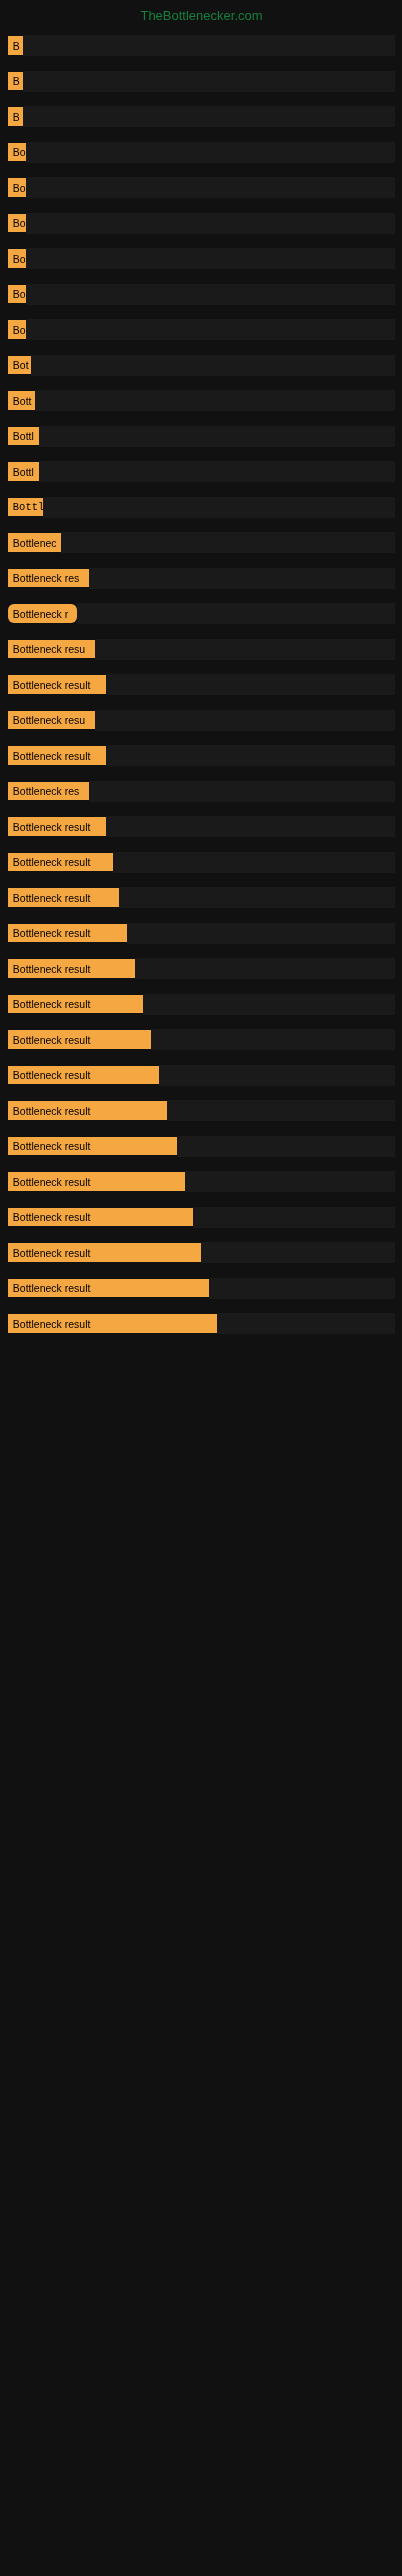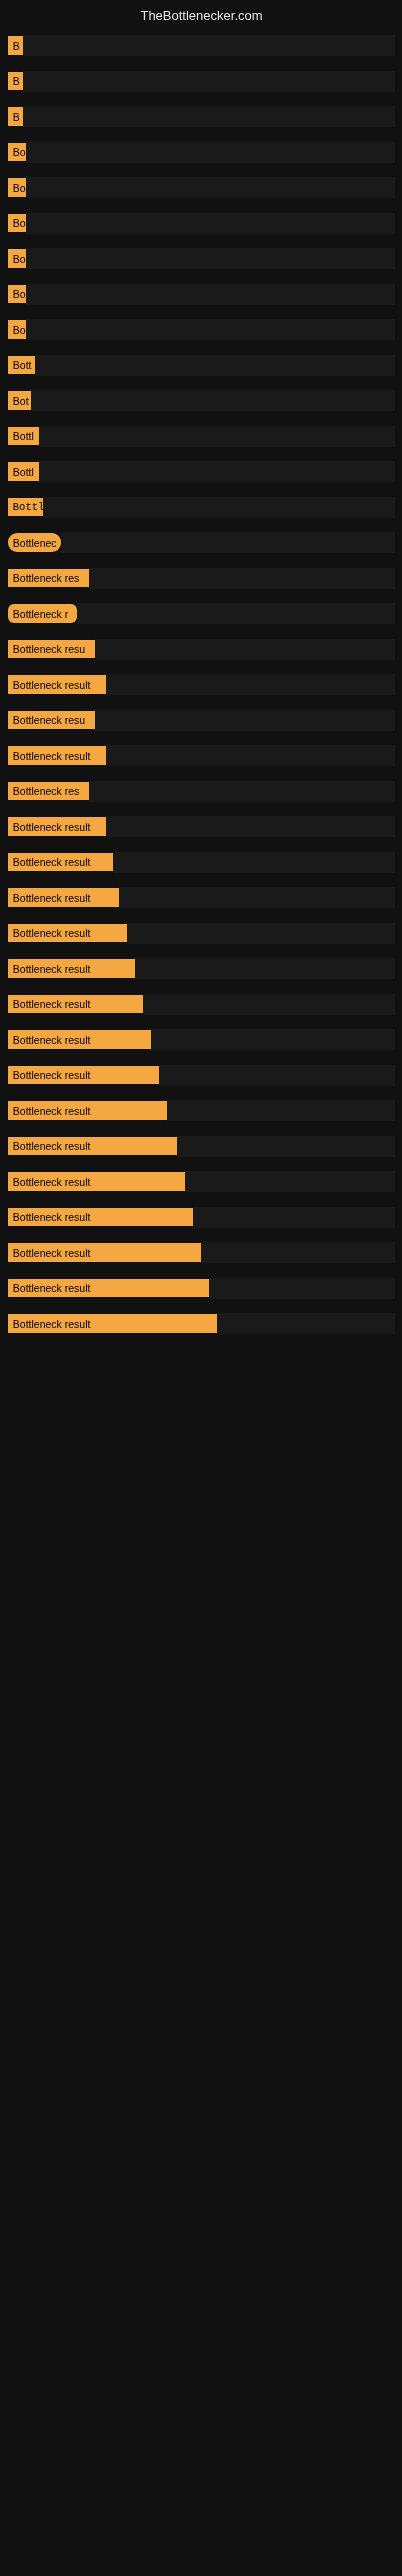--- a/index.html
+++ b/index.html
@@ -11,21 +11,21 @@
     body {
       background-color: #111111;
       width: 403px;
       min-height: 2576px;
       font-family: Arial, sans-serif;
       position: relative;
       overflow-x: hidden;
     }
 
     .site-title {
-      color: #e5e5e5;
+      color: #15803d;
       font-size: 13px;
       text-align: center;
       padding: 8px 0 12px 0;
       font-weight: normal;
     }
 
     .container {
       display: flex;
       flex-direction: column;
       gap: 0;
@@ -91,41 +91,41 @@
     </div>
     <div class="row">
       <div class="label-box" style="width: 17.7px; min-width: 17.7px;">Bo</div>
       <div class="bar-segment"></div>
     </div>
     <div class="row">
       <div class="label-box" style="width: 17.7px; min-width: 17.7px;">Bo</div>
       <div class="bar-segment"></div>
     </div>
     <div class="row">
+      <div class="label-box" style="width: 22.5px; min-width: 22.5px;">Bot</div>
+      <div class="bar-segment"></div>
+    </div>
+    <div class="row">
       <div class="label-box" style="width: 27px; min-width: 27px;">Bott</div>
       <div class="bar-segment"></div>
     </div>
     <div class="row">
-      <div class="label-box" style="width: 22.5px; min-width: 22.5px;">Bot</div>
-      <div class="bar-segment"></div>
-    </div>
-    <div class="row">
       <div class="label-box" style="width: 31px; min-width: 31px;">Bottl</div>
       <div class="bar-segment"></div>
     </div>
     <div class="row">
       <div class="label-box" style="width: 31px; min-width: 31px;">Bottl</div>
       <div class="bar-segment"></div>
     </div>
     <div class="row">
       <div class="label-box" style="width: 35px; min-width: 35px; font-family: Liberation Mono, monospace;">Bottle</div>
       <div class="bar-segment"></div>
     </div>
     <div class="row">
-      <div class="label-box" style="width: 53px; min-width: 53px; border-radius: 9px;">Bottlenec</div>
+      <div class="label-box" style="width: 53px; min-width: 53px;">Bottlenec</div>
       <div class="bar-segment"></div>
     </div>
     <div class="row">
       <div class="label-box" style="width: 81px; min-width: 81px;">Bottleneck res</div>
       <div class="bar-segment"></div>
     </div>
     <div class="row">
       <div class="label-box" style="width: 69px; min-width: 69px; border-radius: 6px;">Bottleneck r</div>
       <div class="bar-segment"></div>
     </div>

